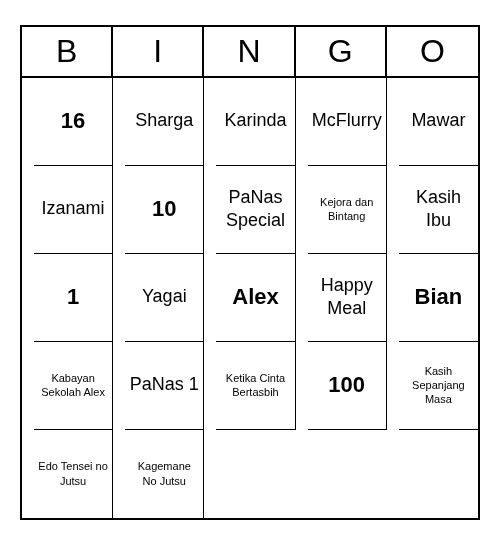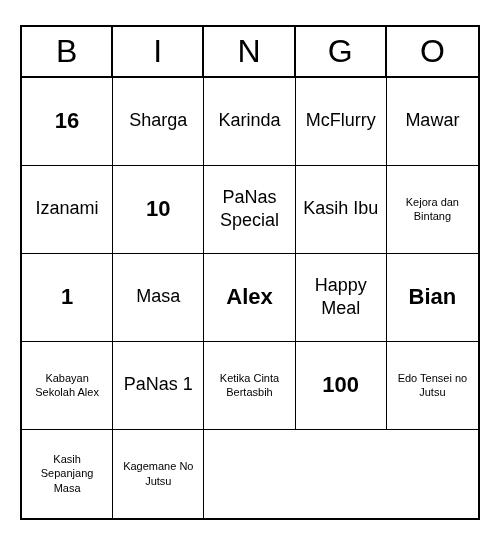--- a/index.html
+++ b/index.html
@@ -51,20 +51,21 @@
       border-right: 1px solid #000;
       border-bottom: 1px solid #000;
       min-height: 88px;
       display: flex;
       align-items: center;
       justify-content: center;
       text-align: center;
       padding: 6px 4px;
       font-size: 14px;
       line-height: 1.3;
+      margin-left: 12px;
     }
 
     .bingo-cell:nth-child(5n) {
       border-right: none;
     }
 
     .bingo-cell:nth-child(n+21) {
       border-bottom: none;
     }
 
@@ -94,28 +95,28 @@
     </div>
   <div class="bingo-grid">
   <div class="bingo-cell large-text">16</div>
       <div class="bingo-cell medium-text">Sharga</div>
       <div class="bingo-cell medium-text">Karinda</div>
       <div class="bingo-cell medium-text">McFlurry</div>
       <div class="bingo-cell medium-text">Mawar</div>
       <div class="bingo-cell medium-text">Izanami</div>
       <div class="bingo-cell large-text">10</div>
       <div class="bingo-cell medium-text">PaNas Special</div>
+      <div class="bingo-cell small-text">Kejora dan Bintang</div>
       <div class="bingo-cell medium-text">Kasih Ibu</div>
-      <div class="bingo-cell small-text">Kejora dan Bintang</div>
       <div class="bingo-cell large-text">1</div>
-      <div class="bingo-cell medium-text">Masa</div>
+      <div class="bingo-cell medium-text">Yagai</div>
       <div class="bingo-cell large-text">Alex</div>
       <div class="bingo-cell medium-text">Happy Meal</div>
       <div class="bingo-cell large-text">Bian</div>
       <div class="bingo-cell small-text">Kabayan Sekolah Alex</div>
       <div class="bingo-cell medium-text">PaNas 1</div>
       <div class="bingo-cell small-text">Ketika Cinta Bertasbih</div>
       <div class="bingo-cell large-text">100</div>
+      <div class="bingo-cell small-text">Kasih Sepanjang Masa</div>
       <div class="bingo-cell small-text">Edo Tensei no Jutsu</div>
-      <div class="bingo-cell small-text">Kasih Sepanjang Masa</div>
       <div class="bingo-cell small-text">Kagemane No Jutsu</div>
     </div>
 </div>
 
 </body></html>

